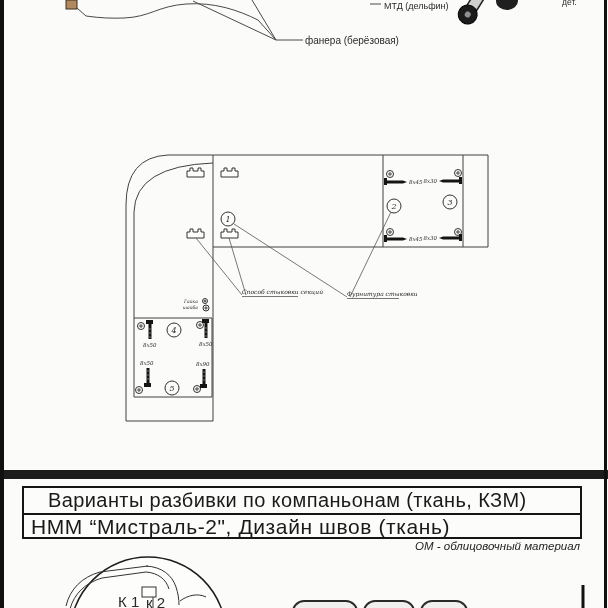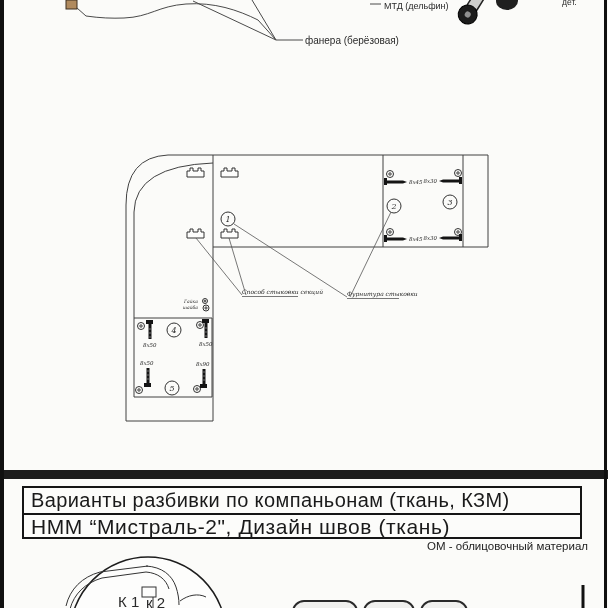--- a/index.html
+++ b/index.html
@@ -6,23 +6,23 @@
   .page{position:relative;width:608px;height:608px;background:#fbfbf9;overflow:hidden;
         font-family:"Liberation Sans", sans-serif;color:#1a1a1a;}
   .border-v{position:absolute;top:0;height:608px;background:#101010;}
   .border-left{left:0;width:4px;}
   .border-right{right:1px;width:3px;}
   .separator{position:absolute;left:0;top:470px;width:608px;height:9px;background:#1c1c1c;}
   .page-title{position:absolute;left:56px;top:86px;font-size:22px;letter-spacing:.2px;color:#161616;white-space:nowrap;}
   .diagram-svg{position:absolute;left:0;top:0;width:608px;height:470px;}
   .footer-svg{position:absolute;left:0;top:479px;width:608px;height:129px;}
   .variants-box{position:absolute;left:22px;top:486px;width:560px;height:53px;border:2px solid #151515;background:#fcfcfa;box-sizing:border-box;}
-  .variants-row1{height:25px;line-height:25px;border-bottom:2px solid #151515;font-size:20px;letter-spacing:.4px;padding-left:7px;white-space:nowrap;overflow:hidden;}
+  .variants-row1{height:25px;line-height:25px;border-bottom:2px solid #151515;font-size:20px;letter-spacing:.4px;padding-left:24px;white-space:nowrap;overflow:hidden;}
   .variants-row2{height:24px;line-height:24px;font-size:21px;letter-spacing:.6px;padding-left:7px;white-space:nowrap;overflow:hidden;}
-  .om-note{position:absolute;right:20px;top:540px;font-size:11.5px;color:#222;}
+  .om-note{position:absolute;right:28px;top:540px;font-size:11.5px;color:#222;font-style:italic;}
   svg text{fill:#2a2a2a;}
   .lbl-tiny{font-family:"DejaVu Serif", serif;font-style:italic;}
 </style>
 </head>
 <body>
 
 <div class="page">
 
   <svg class="diagram-svg" viewBox="0 0 608 470">
     <g stroke="#4a4a4a" stroke-width="1" fill="none">

